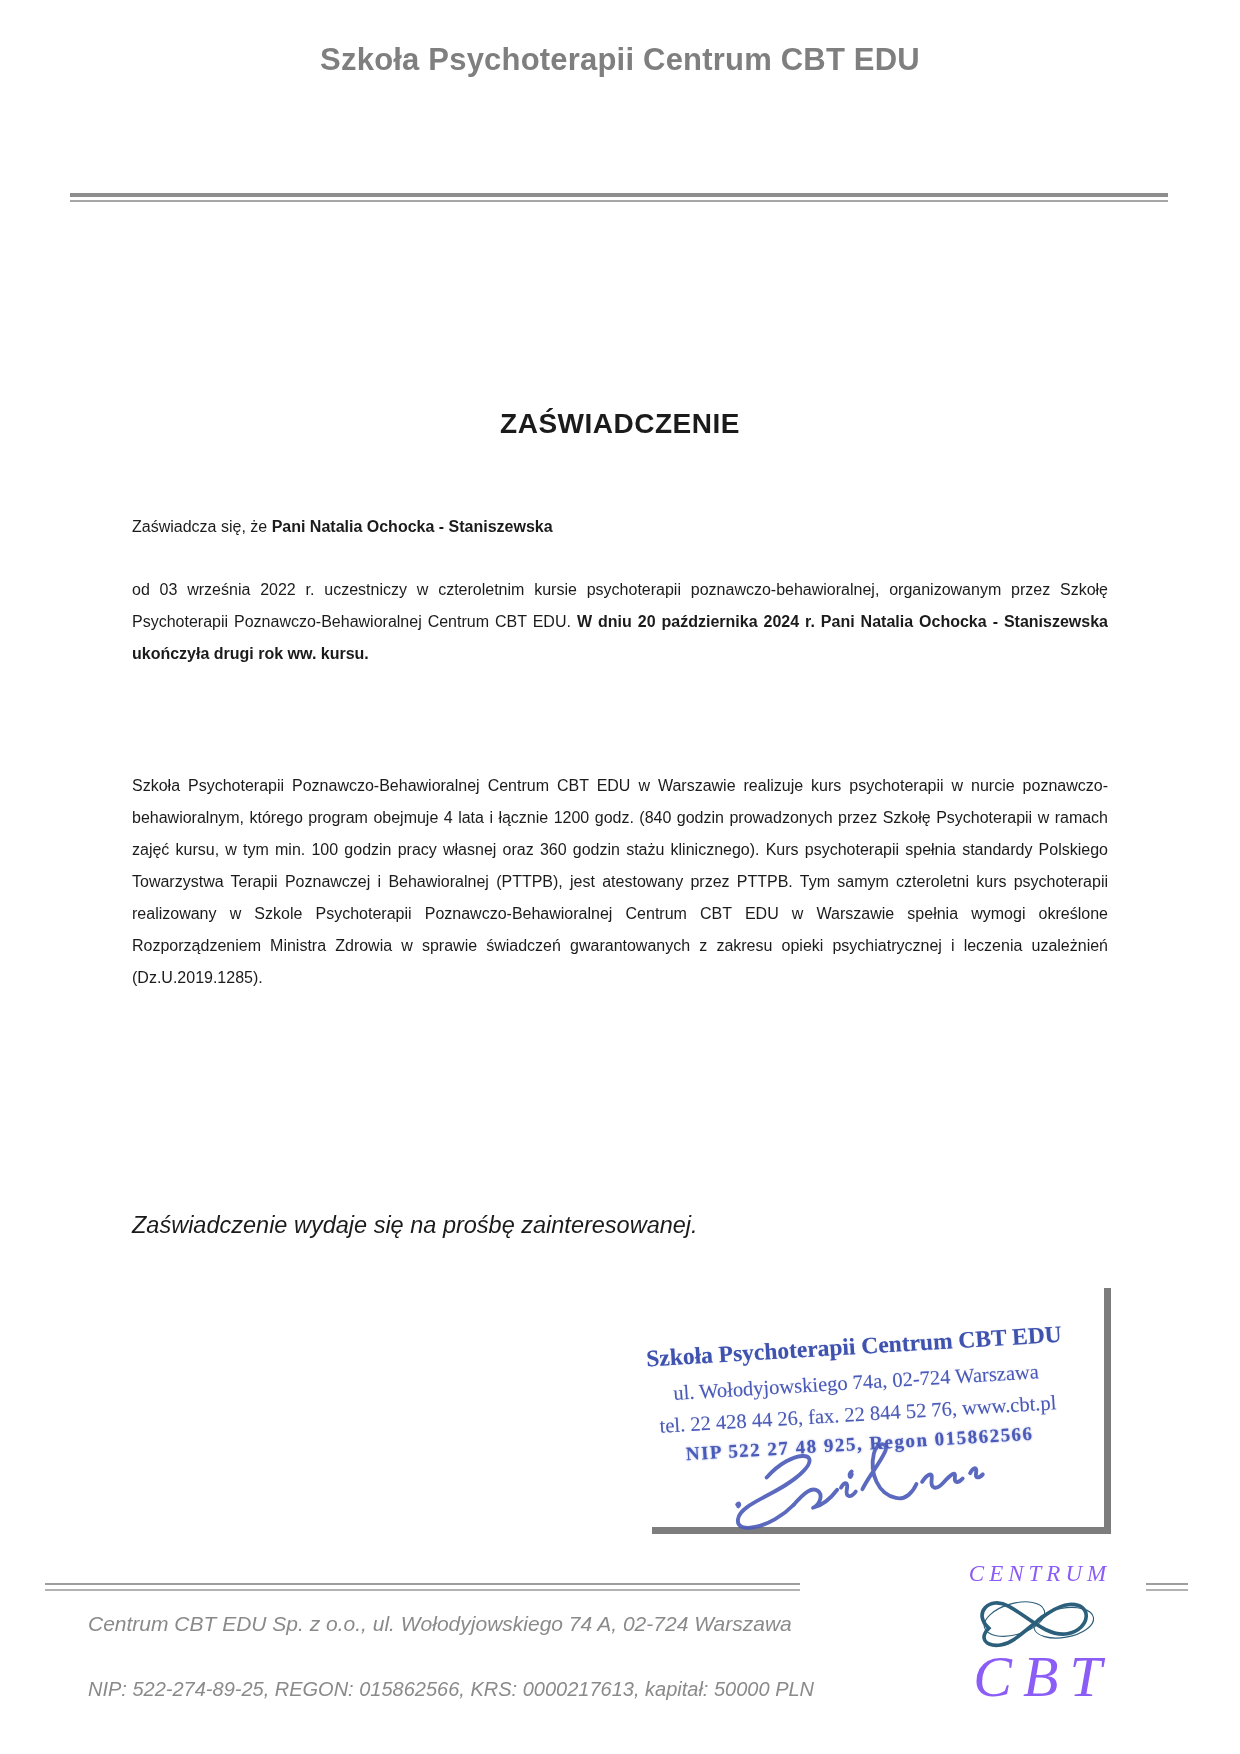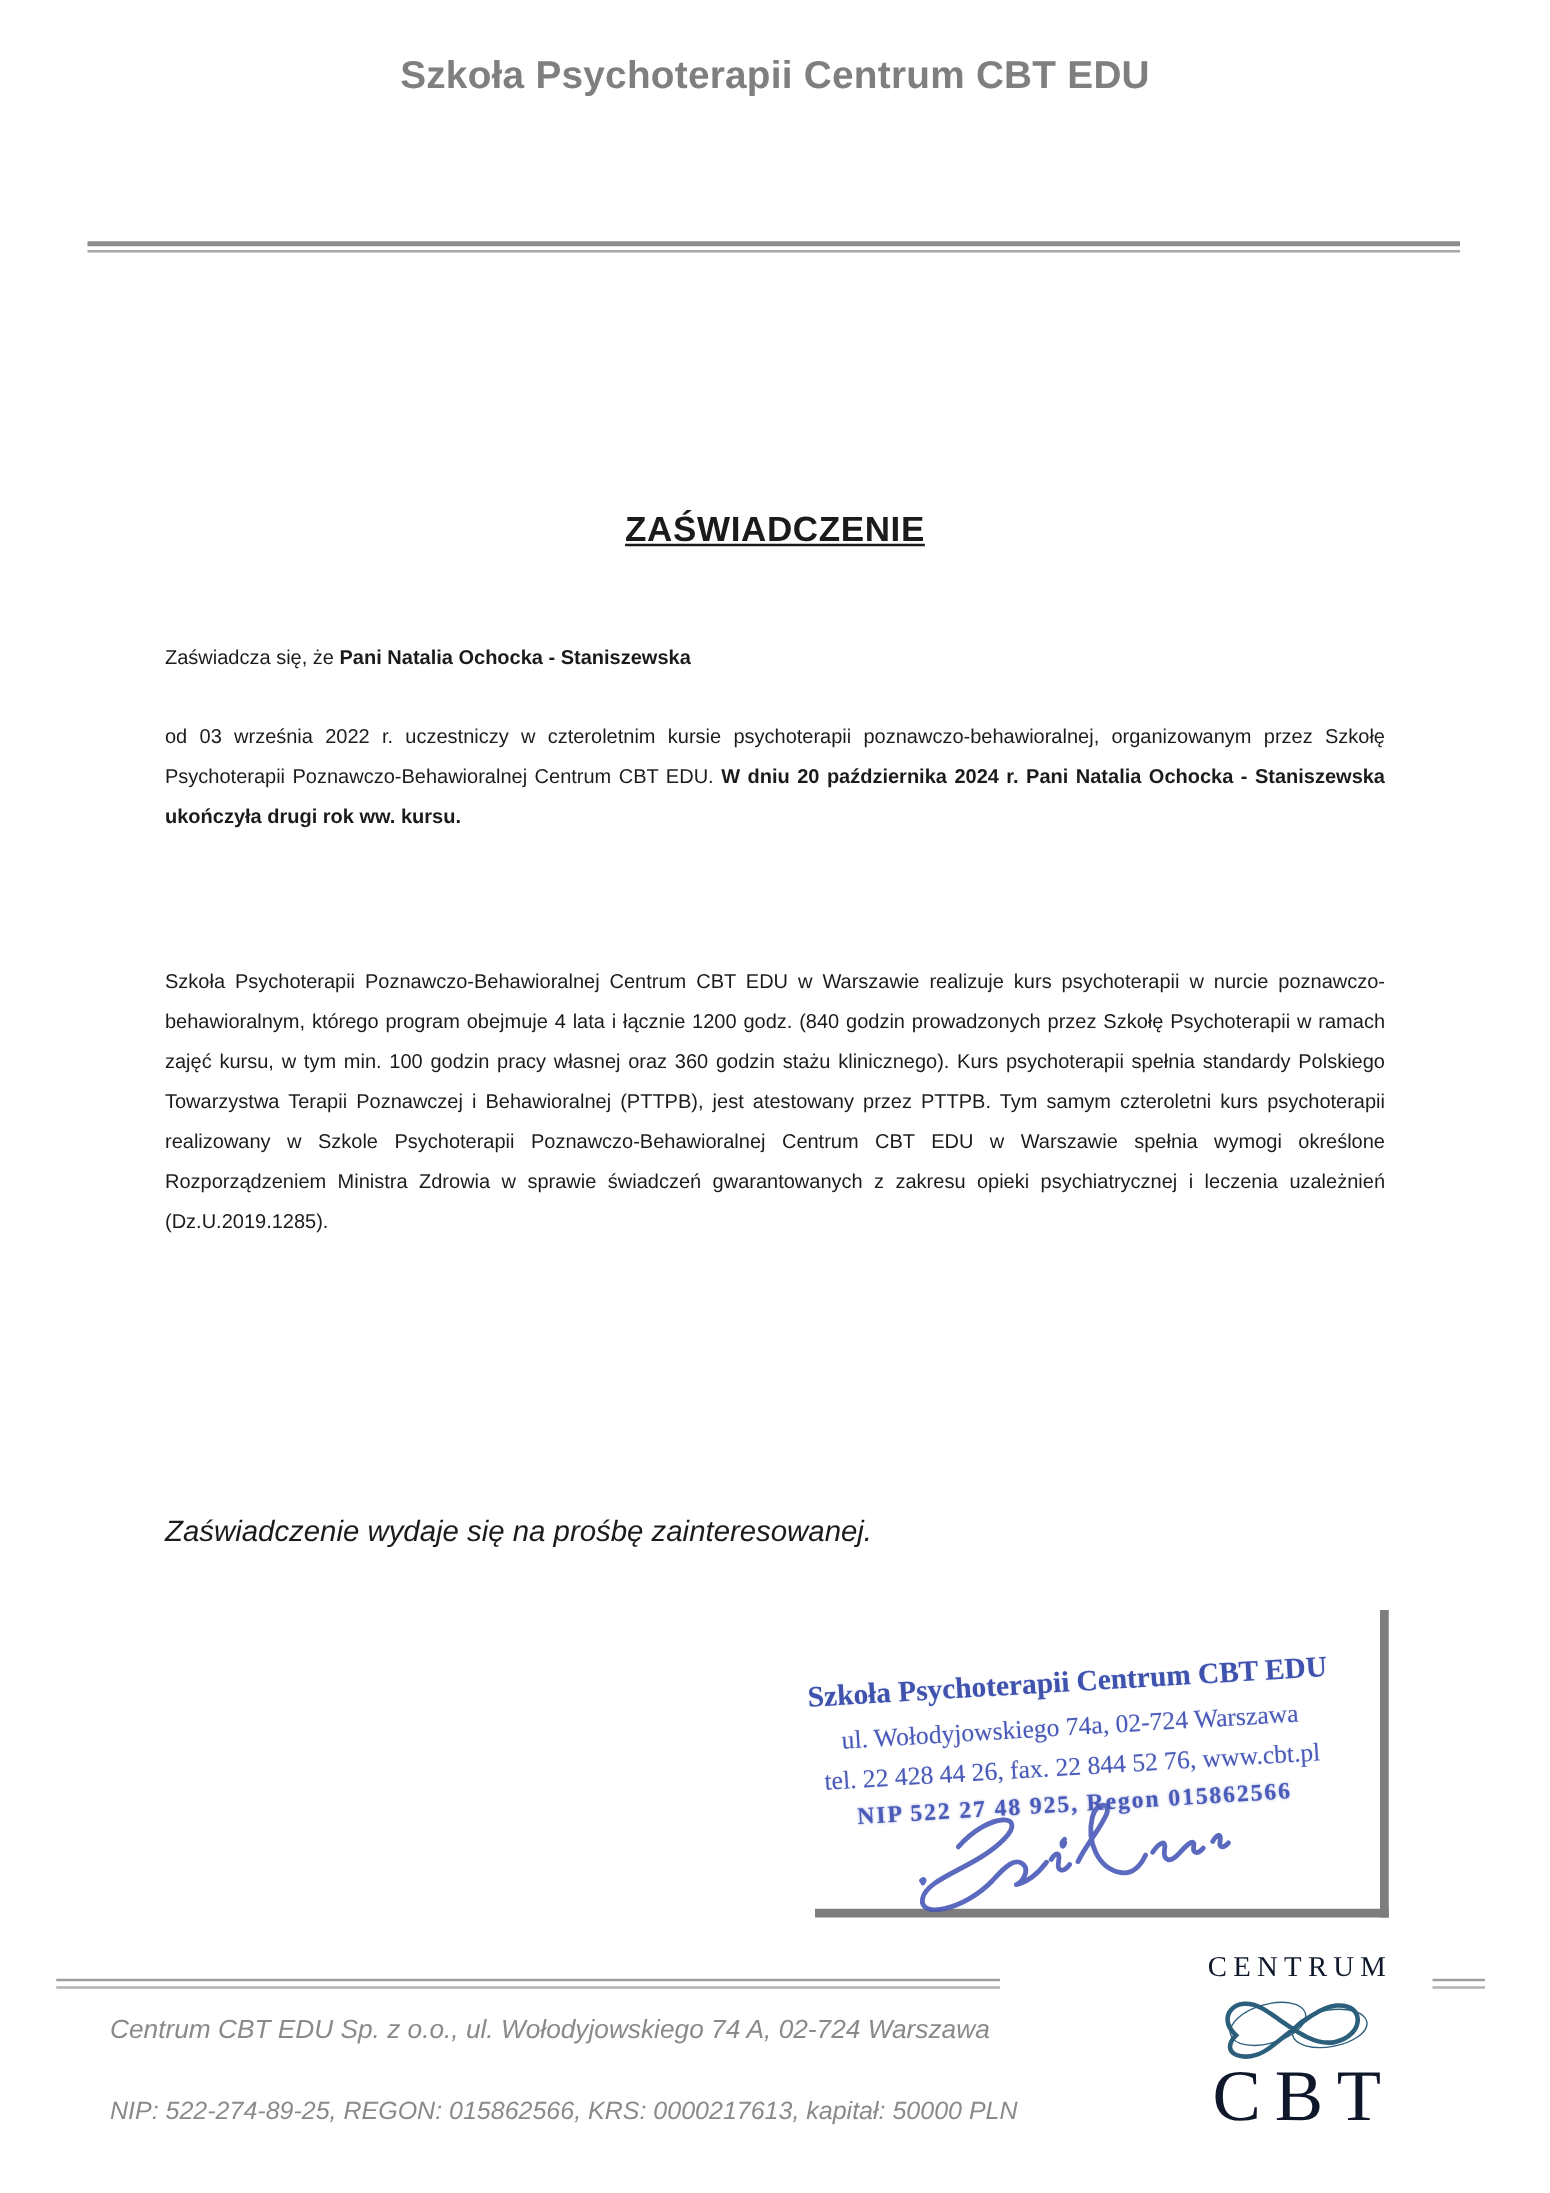--- a/index.html
+++ b/index.html
@@ -28,21 +28,21 @@
   
   .ref-row{
     position:absolute;top:242px;left:132px;width:976px;
     display:flex;justify-content:space-between;align-items:baseline;
   }
   .ref-num{font-size:20px;font-weight:bold;}
   .ref-date{font-size:20.5px;margin-right:32px;}
   
   .doc-title{
     position:absolute;top:408px;left:0;width:100%;
-    text-align:center;font-size:28px;font-weight:bold;margin:0;letter-spacing:.5px;text-decoration:underline;
+    text-align:center;font-size:28px;font-weight:bold;margin:0;letter-spacing:.5px;
   }
   
   .body-text{position:absolute;left:132px;width:976px;margin:0;font-size:16px;}
   .p-intro{top:510px;line-height:34px;}
   .p-just{text-align:justify;line-height:32px;}
   .p1{top:574px;}
   .p2{top:770px;}
   .p-note{top:1212px;font-style:italic;font-size:23.5px;}
   
   .stamp-shadow-v{position:absolute;left:1104px;top:1288px;width:7px;height:246px;background:#7d7d7d;}
@@ -71,21 +71,21 @@
     position:absolute;top:1612px;left:88px;
     font-style:italic;font-size:21px;color:#8a8a8a;
   }
   .foot-l2{
     position:absolute;top:1678px;left:88px;
     font-style:italic;font-size:20px;color:#8a8a8a;
   }
   
   .logo{
     position:absolute;left:950px;top:1562px;width:180px;
-    text-align:center;color:#0f172a;font-family:"Liberation Serif",serif;
+    text-align:center;color:#8b5cf6;font-family:"Liberation Serif",serif;font-style:italic;
   }
   .logo-centrum{font-size:23px;letter-spacing:5px;line-height:24px;}
   .logo-inf{display:block;margin:2px auto -2px auto;}
   .logo-cbt{font-size:58px;letter-spacing:11px;line-height:54px;margin-left:6px;}
 </style>
 </head>
 <body>
 
 <div class="page">
 

